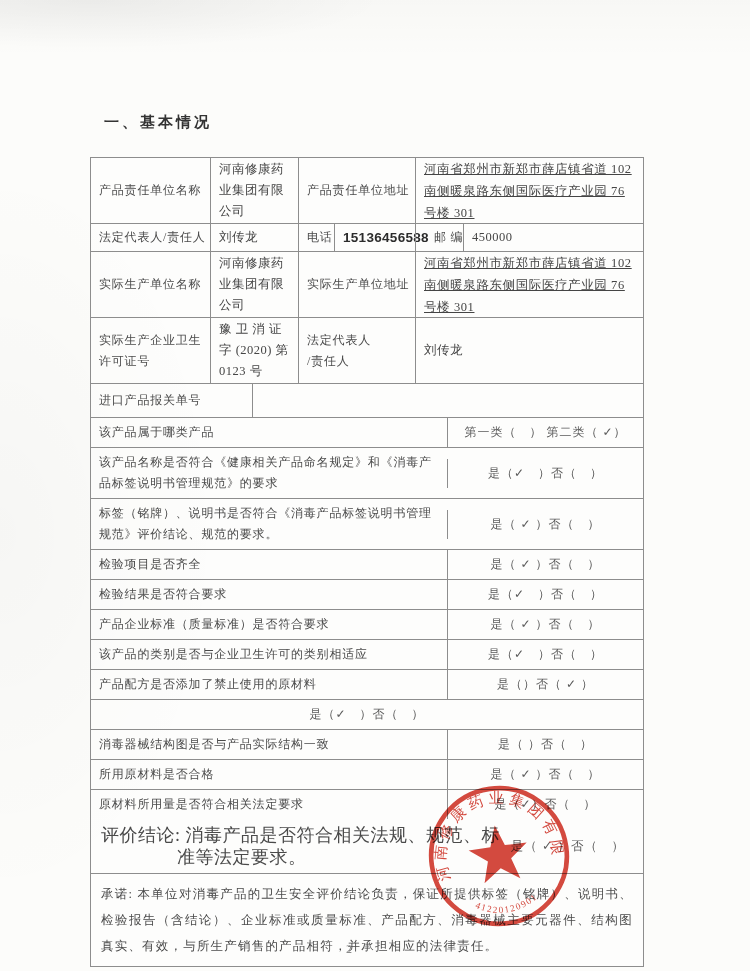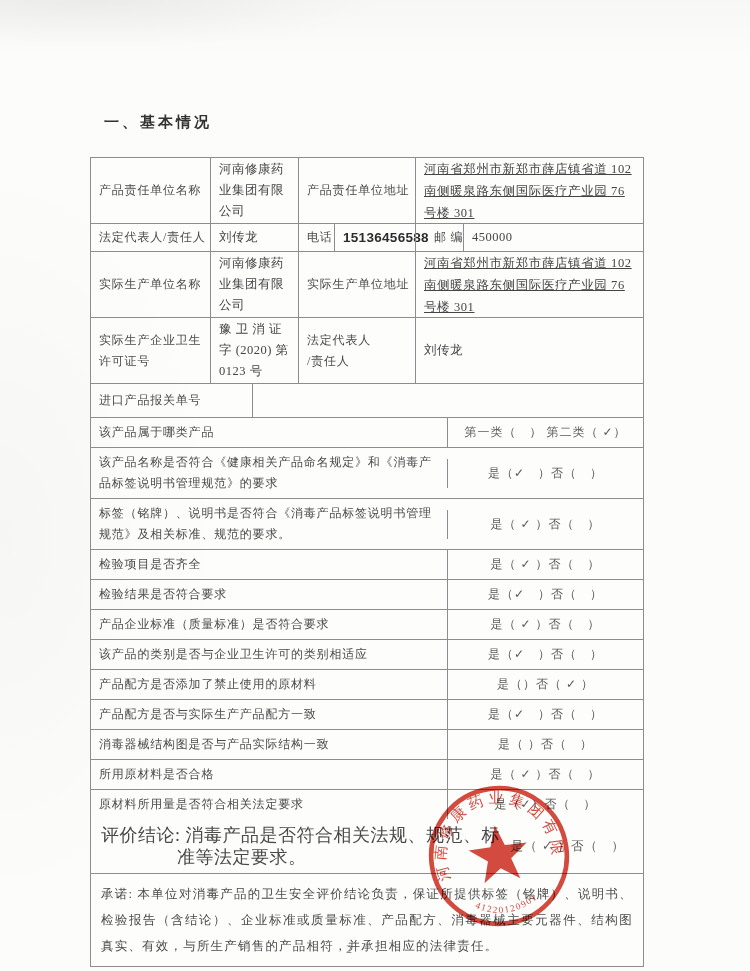--- a/index.html
+++ b/index.html
@@ -132,21 +132,21 @@
     </div>
 
     <div>
 
         <div class="trow crow">
           <div class="cell label w356">该产品名称是否符合《健康相关产品命名规定》和《消毒产品标签说明书管理规范》的要求</div>
           <div class="cell answer">是（✓　）否（　）</div>
         </div>
 
         <div class="trow crow">
-          <div class="cell label w356">标签（铭牌）、说明书是否符合《消毒产品标签说明书管理规范》及相关标准、规范的要求。</div>
+          <div class="cell label w356">标签（铭牌）、说明书是否符合《消毒产品标签说明书管理规范》评价结论、规范的要求。</div>
           <div class="cell answer">是（ ✓ ）否（　）</div>
         </div>
 
         <div class="trow crow">
           <div class="cell label w356">检验项目是否齐全</div>
           <div class="cell answer">是（ ✓ ）否（　）</div>
         </div>
 
         <div class="trow crow">
           <div class="cell label w356">检验结果是否符合要求</div>
@@ -162,21 +162,20 @@
           <div class="cell label w356">该产品的类别是否与企业卫生许可的类别相适应</div>
           <div class="cell answer">是（✓　）否（　）</div>
         </div>
 
         <div class="trow crow">
           <div class="cell label w356">产品配方是否添加了禁止使用的原材料</div>
           <div class="cell answer">是（）否（ ✓ ）</div>
         </div>
 
         <div class="trow crow">
-          <div class="cell label w356">产品配方是否与实际生产产品配方一致</div>
           <div class="cell answer">是（✓　）否（　）</div>
         </div>
 
         <div class="trow crow">
           <div class="cell label w356">消毒器械结构图是否与产品实际结构一致</div>
           <div class="cell answer">是（ ）否（　）</div>
         </div>
 
         <div class="trow crow">
           <div class="cell label w356">所用原材料是否合格</div>

